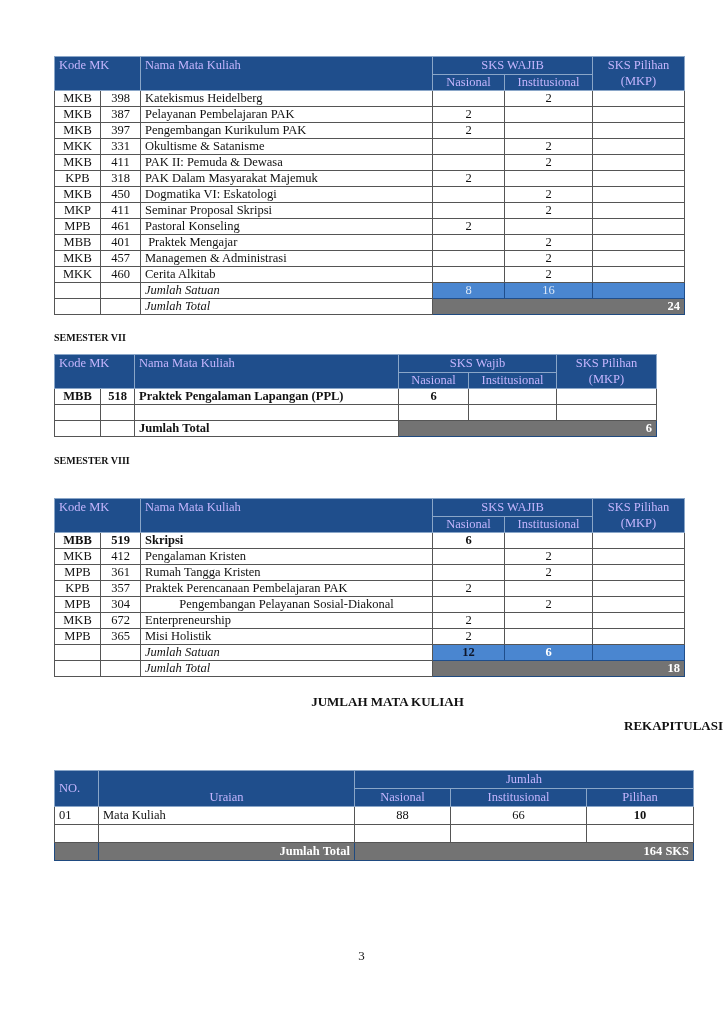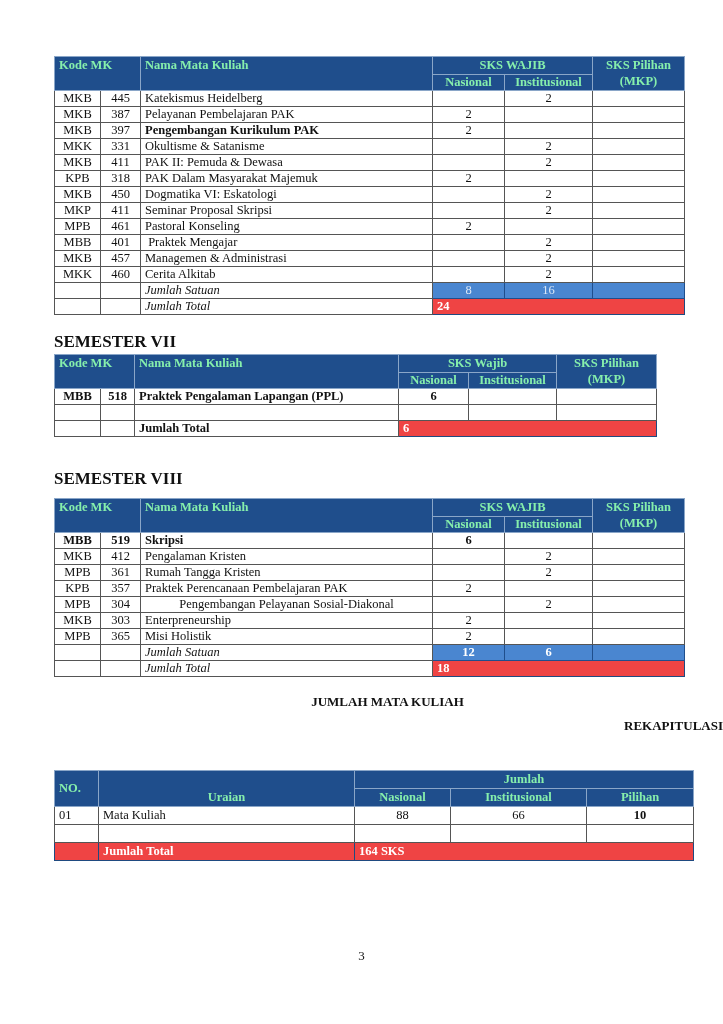--- a/index.html
+++ b/index.html
@@ -1,28 +1,28 @@
 <!DOCTYPE html>
 <html><head>
 <meta charset="utf-8">
 <style>
   html, body { margin: 0; padding: 0; background: #ffffff; }
   body { width: 723px; height: 1024px; position: relative; font-family: "Liberation Serif", serif; color: #111; overflow: hidden; }
   table { border-collapse: collapse; position: absolute; table-layout: fixed; font-size: 12.5px; }
   td, th { border: 1px solid #555; padding: 0 4px; height: 15px; line-height: 15px; white-space: nowrap; overflow: hidden; }
-  th { background: #1f4e8c; color: #86efac; font-weight: bold; border-color: #8aa6c8; }
+  th { background: #1f4e8c; color: #c4b5fd; font-weight: normal; border-color: #8aa6c8; }
   .hdr-top th { height: 17px; line-height: 17px; vertical-align: top; }
   .sub th { height: 15px; line-height: 15px; font-size: 12.5px; }
   .c { text-align: center; }
   .l { text-align: left; }
   .it { font-style: italic; }
   .b { font-weight: bold; }
   td.sat { background: #4a86d0; color: #dbe8f8; text-align: center; border-color: #1f4e8c; }
-  td.tot { background: #ef4444; color: #fff; text-align: left; font-weight: bold; border-color: #1f4a80; }
-  .title { position: absolute; font-weight: bold; font-size: 17px; }
+  td.tot { background: #737373; color: #fff; text-align: right; font-weight: bold; border-color: #1f4a80; }
+  .title { position: absolute; font-weight: bold; font-size: 10px; }
   .center-title { position: absolute; left: 0; width: 723px; text-align: center; font-weight: bold; font-size: 13px; }
   .pagenum { position: absolute; top: 948px; left: 0; width: 723px; text-align: center; font-size: 13px; }
   #t1 { left: 54px; top: 56px; width: 630px; }
   #t2 { left: 54px; top: 354px; width: 602px; }
   #t3 { left: 54px; top: 498px; width: 630px; }
   #t4 { left: 54px; top: 770px; width: 603px; }
   #t4 td { height: 17px; line-height: 17px; }
   #t4 th { height: 17px; line-height: 17px; }
 </style>
 </head>
@@ -45,38 +45,38 @@
       <th class="c" rowspan="2" style="vertical-align:top;line-height:16px;"><span>SKS Pilihan</span><br><span>(MKP)</span></th>
     </tr>
     <tr class="sub">
       <th class="c">Nasional</th>
       <th class="c">Institusional</th>
     </tr>
   </thead>
   <tbody id="t1-body">
       <tr>
         <td class="c">MKB</td>
-        <td class="c">445</td>
+        <td class="c">398</td>
         <td class="l" style="white-space: pre;">Katekismus Heidelberg</td>
         <td class="c"></td>
         <td class="c">2</td>
         <td class="c"></td>
       </tr>
       <tr>
         <td class="c">MKB</td>
         <td class="c">387</td>
         <td class="l" style="white-space: pre;">Pelayanan Pembelajaran PAK</td>
         <td class="c">2</td>
         <td class="c"></td>
         <td class="c"></td>
       </tr>
       <tr>
         <td class="c">MKB</td>
         <td class="c">397</td>
-        <td class="l" style="white-space: pre; font-weight: bold;">Pengembangan Kurikulum PAK</td>
+        <td class="l" style="white-space: pre;">Pengembangan Kurikulum PAK</td>
         <td class="c">2</td>
         <td class="c"></td>
         <td class="c"></td>
       </tr>
       <tr>
         <td class="c">MKK</td>
         <td class="c">331</td>
         <td class="l" style="white-space: pre;">Okultisme &amp; Satanisme</td>
         <td class="c"></td>
         <td class="c">2</td>
@@ -207,21 +207,21 @@
     </tr>
     <tr>
       <td></td>
         <td></td>
       <td class="b">Jumlah Total</td>
       <td class="tot" colspan="3">6</td>
     </tr>
   </tbody>
 </table>
 
-<div class="title" style="left:54px;top:469px;">SEMESTER VIII</div>
+<div class="title" style="left:54px;top:455px;">SEMESTER VIII</div>
 
 <table id="t3">
   <colgroup>
       <col style="width:46px">
       <col style="width:40px">
       <col style="width:292px">
       <col style="width:72px">
       <col style="width:88px">
       <col style="width:92px">
     </colgroup>
@@ -273,41 +273,41 @@
       <tr>
         <td class="c">MPB</td>
         <td class="c">304</td>
         <td class="l" style="white-space: pre; text-align: center;">Pengembangan Pelayanan Sosial-Diakonal</td>
         <td class="c"></td>
         <td class="c">2</td>
         <td class="c"></td>
       </tr>
       <tr>
         <td class="c">MKB</td>
-        <td class="c">303</td>
+        <td class="c">672</td>
         <td class="l" style="white-space: pre;">Enterpreneurship</td>
         <td class="c">2</td>
         <td class="c"></td>
         <td class="c"></td>
       </tr>
       <tr>
         <td class="c">MPB</td>
         <td class="c">365</td>
         <td class="l" style="white-space: pre;">Misi Holistik</td>
         <td class="c">2</td>
         <td class="c"></td>
         <td class="c"></td>
       </tr>
     </tbody>
   <tfoot>
     <tr>
       <td></td>
         <td></td>
       <td class="it">Jumlah Satuan</td>
-      <td class="sat b" style="color:#ffffff">12</td>
+      <td class="sat b" style="color:#0f172a">12</td>
       <td class="sat b" style="color:#fff">6</td>
       <td class="sat"></td>
     </tr>
     <tr>
       <td></td>
         <td></td>
       <td class="it">Jumlah Total</td>
       <td class="tot" colspan="3">18</td>
     </tr>
   </tfoot>

